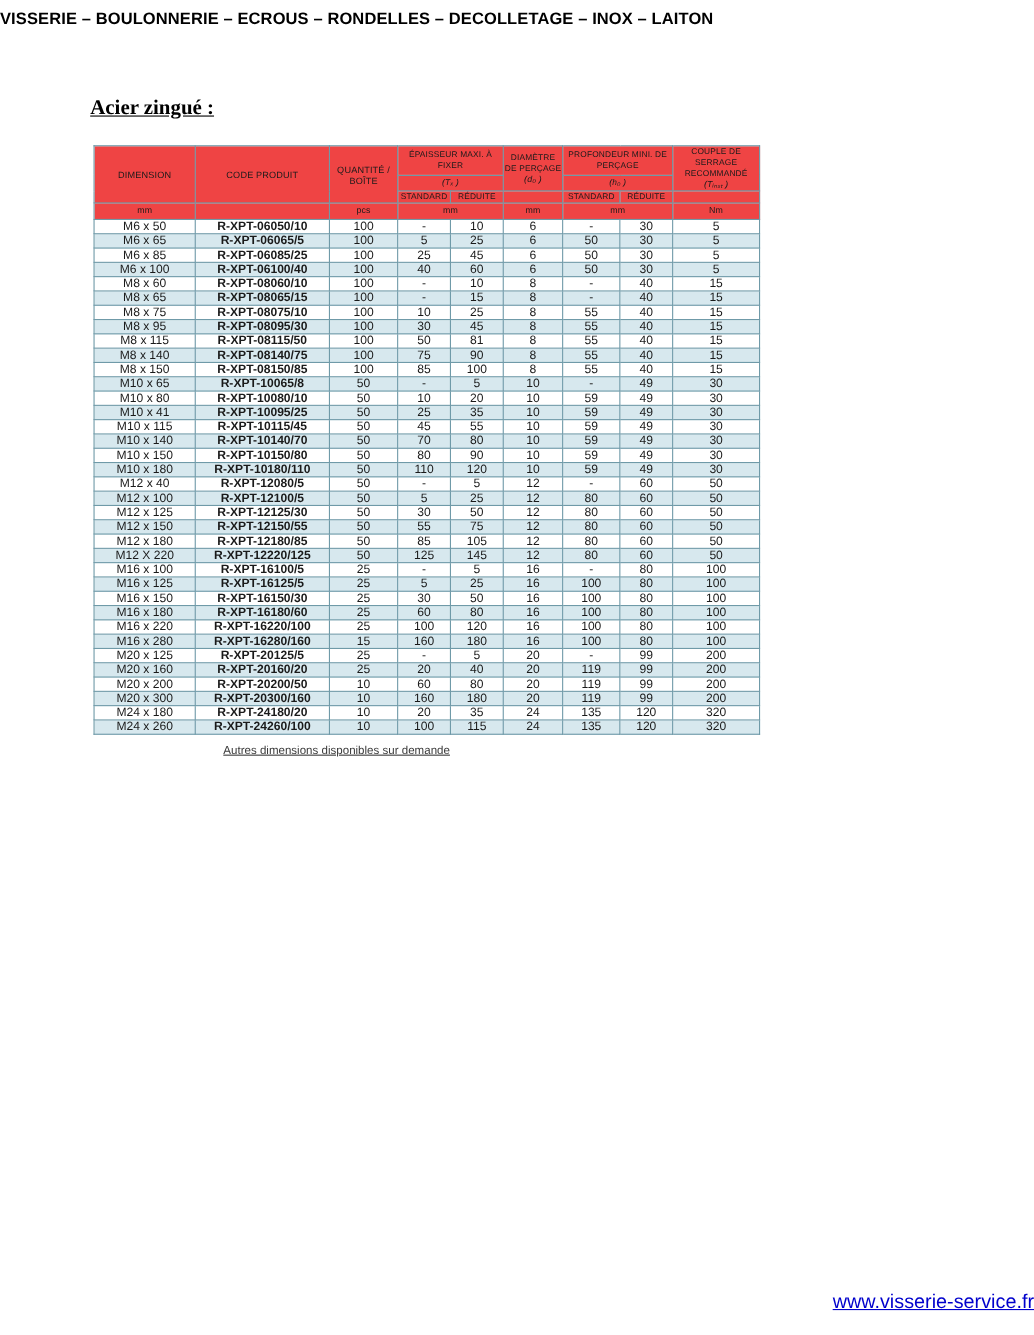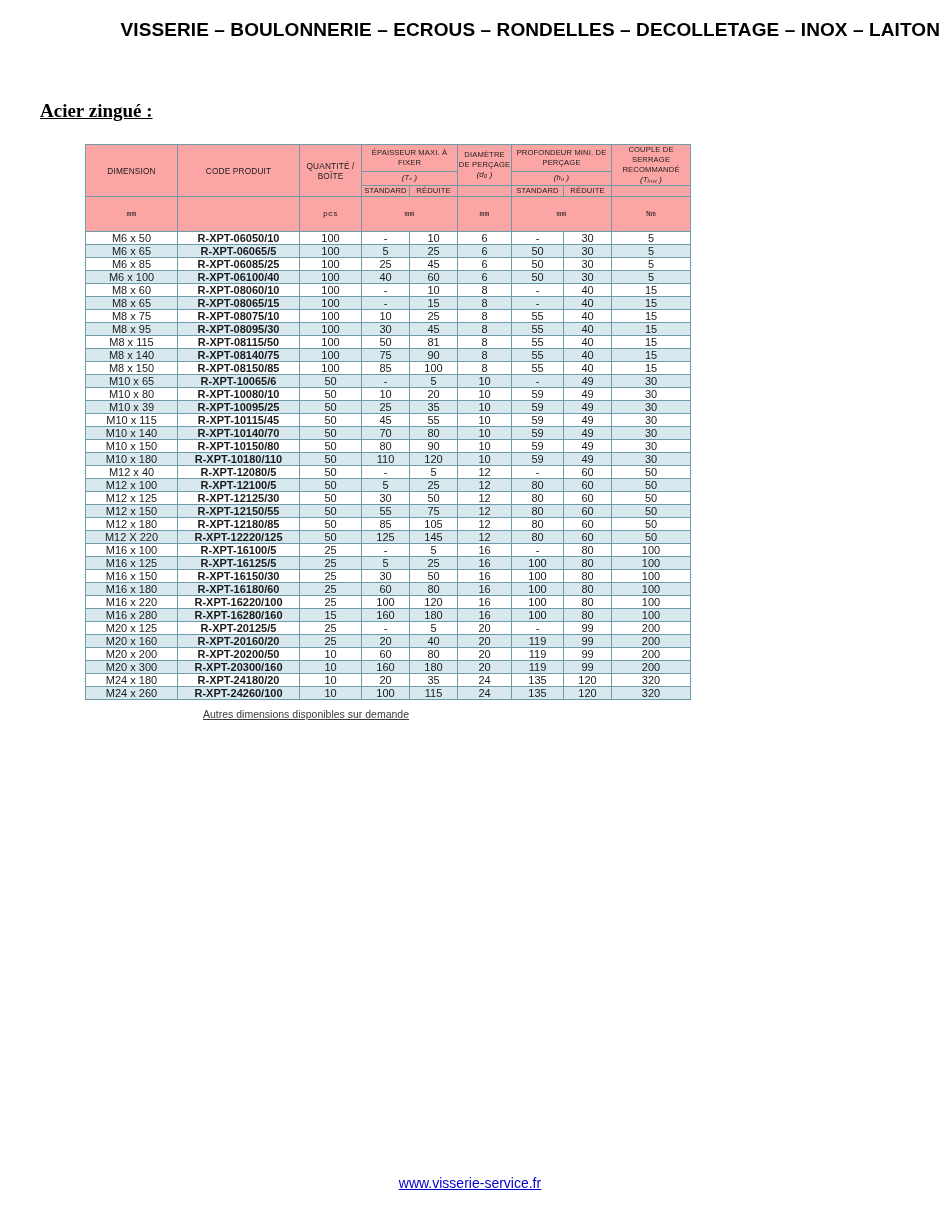--- a/index.html
+++ b/index.html
@@ -15,34 +15,34 @@
     position: relative;
     overflow: hidden;
   }
   .page {
     position: relative;
     width: 940px;
     height: 1214px;
   }
   
   .doc-header {
-    text-align: right;
-    padding-top: 20px;
+    text-align: left;
+    padding-top: 8px;
     font-weight: bold;
-    font-size: 19px;
+    font-size: 15px;
     line-height: 20px;
     letter-spacing: 0.1px;
   }
   .doc-header .line1 { display: block; }
   .doc-header .line2 { display: block; }
 
   
   .section-title {
     margin-top: 60px;
-    margin-left: 40px;
+    margin-left: 82px;
     font-family: "Liberation Serif", serif;
     font-weight: bold;
     font-size: 19px;
     text-decoration: underline;
   }
 
   
   .table-wrap {
     margin-top: 22px;
     margin-left: 85px;
@@ -56,29 +56,29 @@
   }
   table.spec td, table.spec th {
     border: 1px solid #6f9aa8;
     padding: 0;
     text-align: center;
     vertical-align: middle;
     color: #1a1a1a;
   }
   
   .hd {
-    background: #fca5a5;
+    background: #ef4444;
     font-size: 8.3px;
     line-height: 10px;
     letter-spacing: .15px;
     padding: 3px 2px;
     font-weight: normal;
   }
   .hd.small { font-size: 7.6px; }
-  .hd.unit { font-size: 8px; padding: 12px; font-family: Liberation Mono, monospace; }
+  .hd.unit { font-size: 8px; padding: 2px; }
   .hd .sub { display: block; font-style: italic; font-size: 8px; }
 
   
   tr.r-white td { background: #ffffff; }
   tr.r-tint td { background: #d7e8ee; }
   td.c-dim {
     font-size: 11px;
     text-align: left;
     padding-left: 8px;
   }
@@ -97,22 +97,22 @@
     color: #3a3a3a;
     text-decoration: underline;
   }
 
   
   .footer {
     position: absolute;
     left: 0;
     right: 0;
     bottom: 22px;
-    text-align: center;
-    font-size: 14px;
+    text-align: right;
+    font-size: 18px;
     line-height: 18px;
   }
   .footer a {
     color: #0000cc;
     text-decoration: underline;
   }
 </style>
 </head>
 <body>
 
@@ -292,42 +292,42 @@
             <td class="c-qty">100</td>
             <td class="c-num">85</td>
             <td class="c-num">100</td>
             <td class="c-num">8</td>
             <td class="c-num">55</td>
             <td class="c-num">40</td>
             <td class="c-num">15</td>
           </tr>
           <tr class="r-tint">
             <td class="c-dim">M10 x 65</td>
-            <td class="c-code">R-XPT-10065/6</td>
+            <td class="c-code">R-XPT-10065/8</td>
             <td class="c-qty">50</td>
             <td class="c-num">-</td>
             <td class="c-num">5</td>
             <td class="c-num">10</td>
             <td class="c-num">-</td>
             <td class="c-num">49</td>
             <td class="c-num">30</td>
           </tr>
           <tr class="r-white">
             <td class="c-dim">M10 x 80</td>
             <td class="c-code">R-XPT-10080/10</td>
             <td class="c-qty">50</td>
             <td class="c-num">10</td>
             <td class="c-num">20</td>
             <td class="c-num">10</td>
             <td class="c-num">59</td>
             <td class="c-num">49</td>
             <td class="c-num">30</td>
           </tr>
           <tr class="r-tint">
-            <td class="c-dim">M10 x 39</td>
+            <td class="c-dim">M10 x 41</td>
             <td class="c-code">R-XPT-10095/25</td>
             <td class="c-qty">50</td>
             <td class="c-num">25</td>
             <td class="c-num">35</td>
             <td class="c-num">10</td>
             <td class="c-num">59</td>
             <td class="c-num">49</td>
             <td class="c-num">30</td>
           </tr>
           <tr class="r-white">

